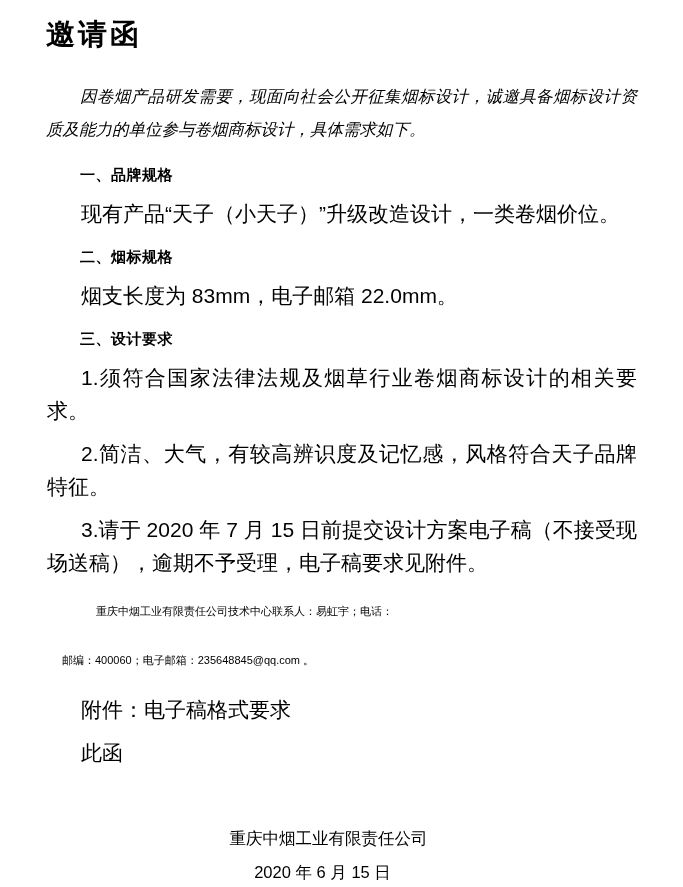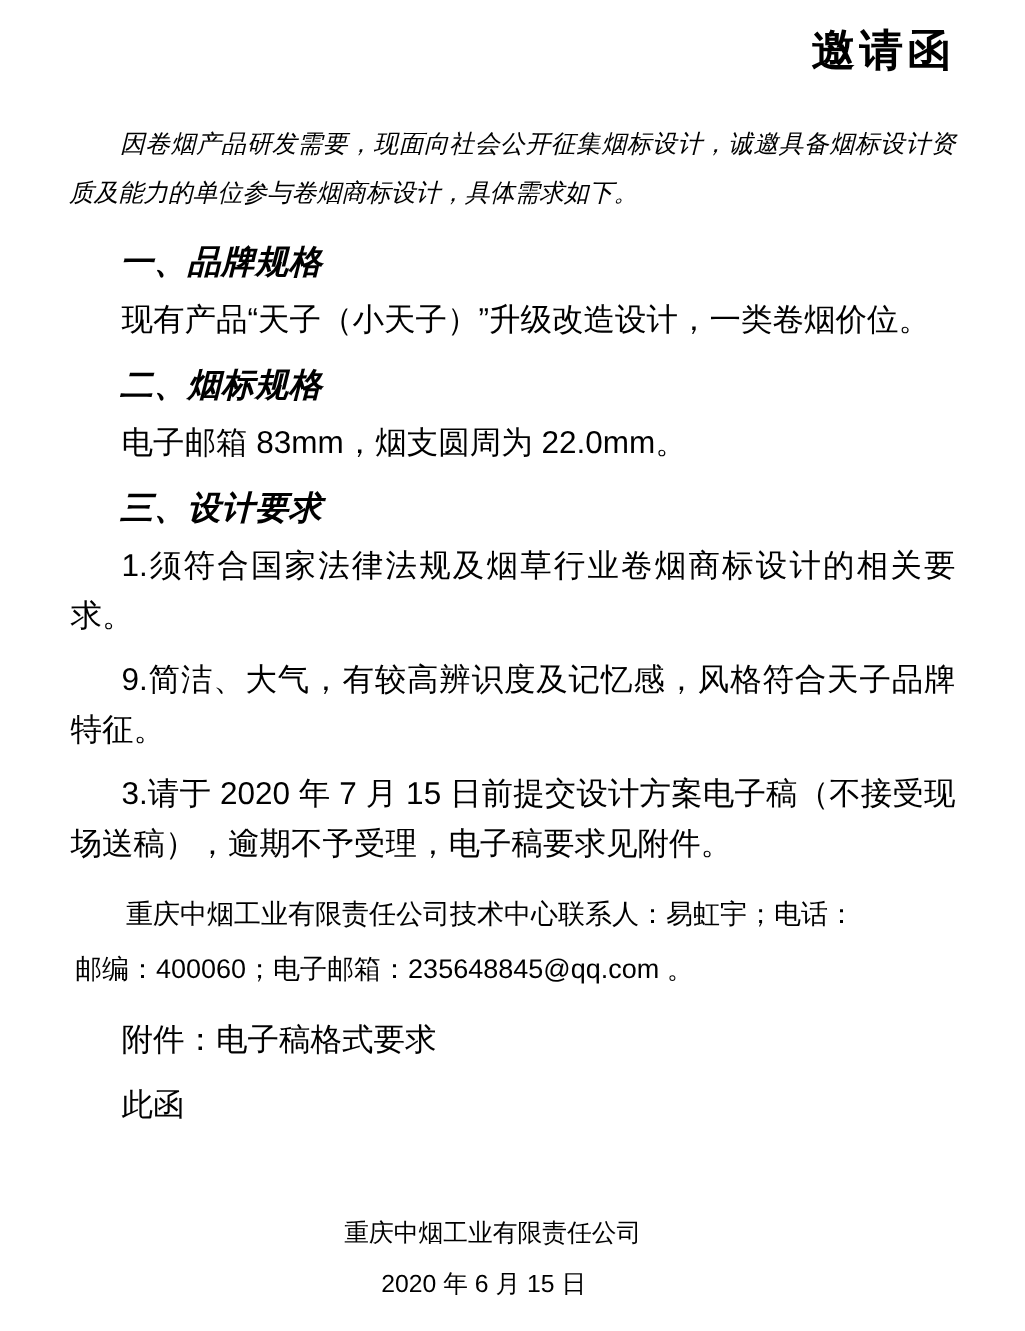--- a/index.html
+++ b/index.html
@@ -15,64 +15,63 @@
     overflow: hidden;
   }
   .page {
     width: 683px;
     height: 887px;
     box-sizing: border-box;
     padding: 0 46px;
     position: relative;
   }
   .doc-title {
-    text-align: right;
+    text-align: left;
     font-family: "Liberation Serif", "DejaVu Serif", serif;
     font-size: 29px;
     font-weight: bold;
     letter-spacing: 3px;
     margin-top: 16px;
     margin-bottom: 26px;
     line-height: 1.3;
   }
   p.body-text {
     font-size: 16.5px;
     line-height: 33px;
     margin: 0 0 12px 0;
     text-align: justify;
     text-justify: inter-ideograph;
     font-style: italic;
   }
   p.indent2 {
     text-indent: 34px;
   }
   .section-heading {
-    font-size: 22px;
+    font-size: 15px;
     font-weight: bold;
     line-height: 33px;
     margin: 10px 0 6px 0;
     text-indent: 34px;
     letter-spacing: 0.5px;
-    font-style: italic;
   }
   .sub-para {
     font-size: 21px;
     line-height: 33px;
     margin: 0 0 10px 1px;
     text-indent: 34px;
     text-align: justify;
     text-justify: inter-ideograph;
   }
   .contact-block {
     margin-top: 14px;
   }
   .contact-block p {
-    font-size: 18px;
+    font-size: 11px;
     line-height: 33px;
-    margin: 4px;
+    margin: 16px;
   }
   .contact-block p.first {
     text-indent: 34px;
   }
   .attachment {
     margin-top: 14px;
   }
   .closing {
     margin-top: 10px;
   }
@@ -96,25 +95,25 @@
 <div class="page">
 
   <h1 class="doc-title">邀请函</h1>
 
   <p class="body-text indent2">因卷烟产品研发需要，现面向社会公开征集烟标设计，诚邀具备烟标设计资质及能力的单位参与卷烟商标设计，具体需求如下。</p>
 
   <div class="section-heading">一、品牌规格</div>
   <p class="sub-para">现有产品“天子（小天子）”升级改造设计，一类卷烟价位。</p>
 
   <div class="section-heading">二、烟标规格</div>
-  <p class="sub-para">电子邮箱 83mm，烟支圆周为 22.0mm。</p>
+  <p class="sub-para">烟支长度为 83mm，电子邮箱 22.0mm。</p>
 
   <div class="section-heading">三、设计要求</div>
   <p class="sub-para">1.须符合国家法律法规及烟草行业卷烟商标设计的相关要求。</p>
-  <p class="sub-para">9.简洁、大气，有较高辨识度及记忆感，风格符合天子品牌特征。</p>
+  <p class="sub-para">2.简洁、大气，有较高辨识度及记忆感，风格符合天子品牌特征。</p>
   <p class="sub-para">3.请于 2020 年 7 月 15 日前提交设计方案电子稿（不接受现场送稿），逾期不予受理，电子稿要求见附件。</p>
 
   <div class="contact-block">
     <p class="first">重庆中烟工业有限责任公司技术中心联系人：易虹宇；电话：</p>
     <p>邮编：400060；电子邮箱：235648845@qq.com 。</p>
   </div>
 
   <div class="attachment">
     <p class="sub-para">附件：电子稿格式要求</p>
   </div>

